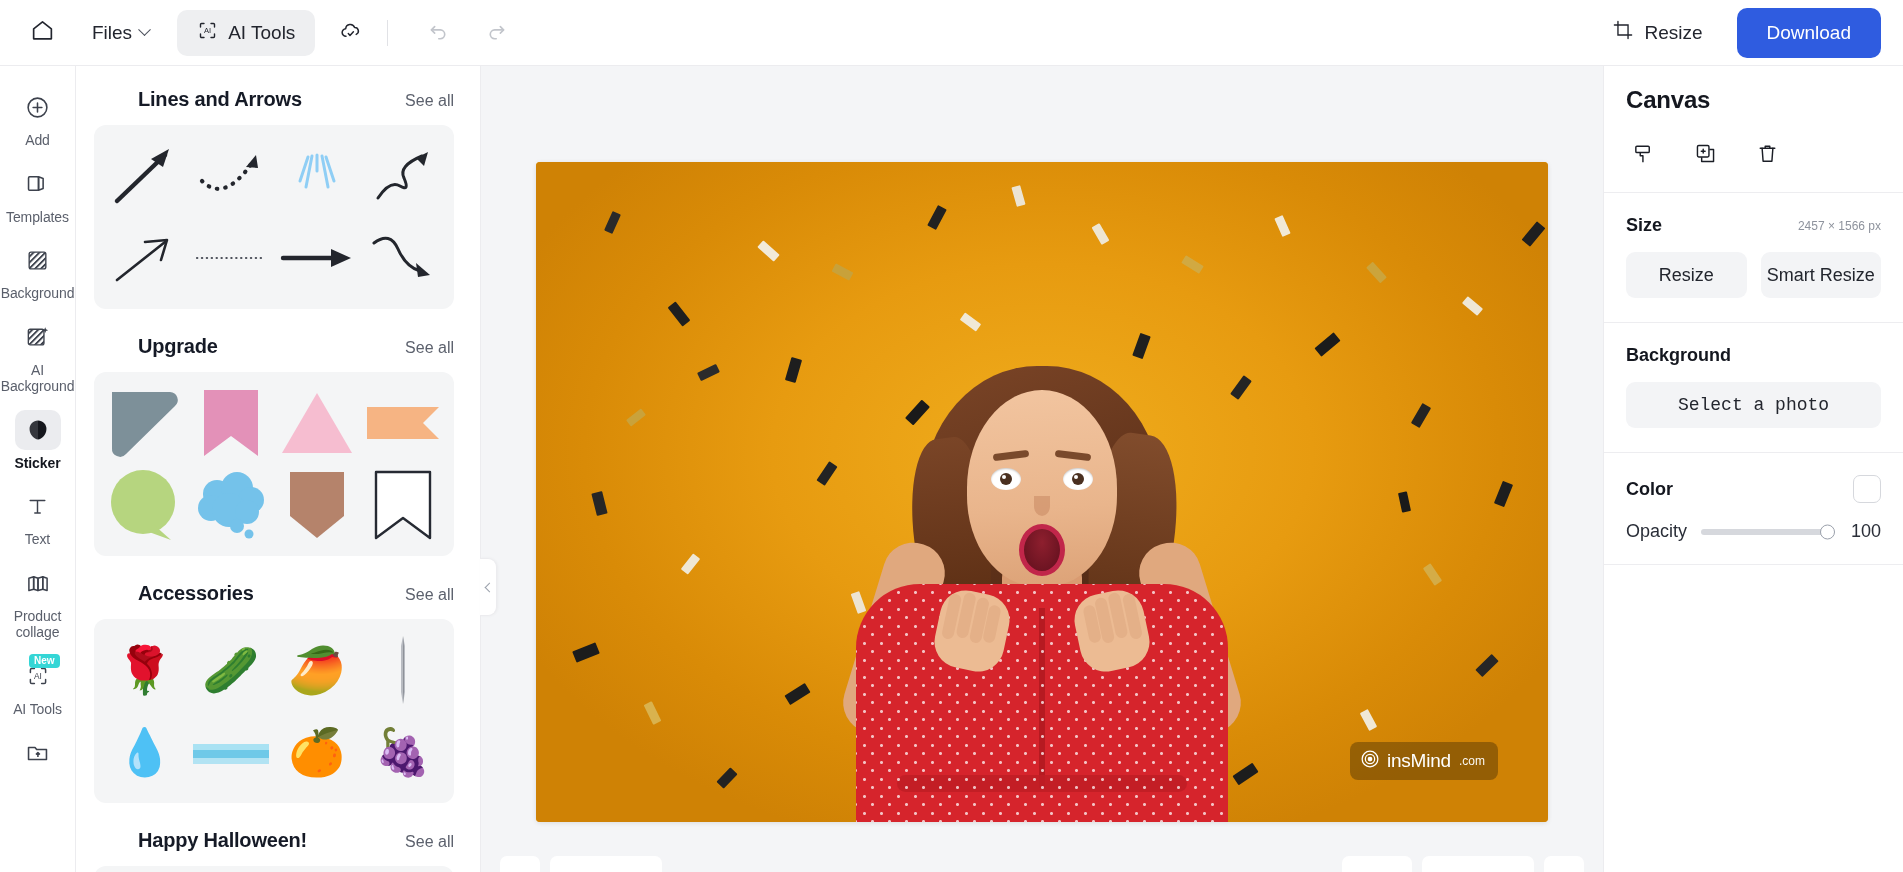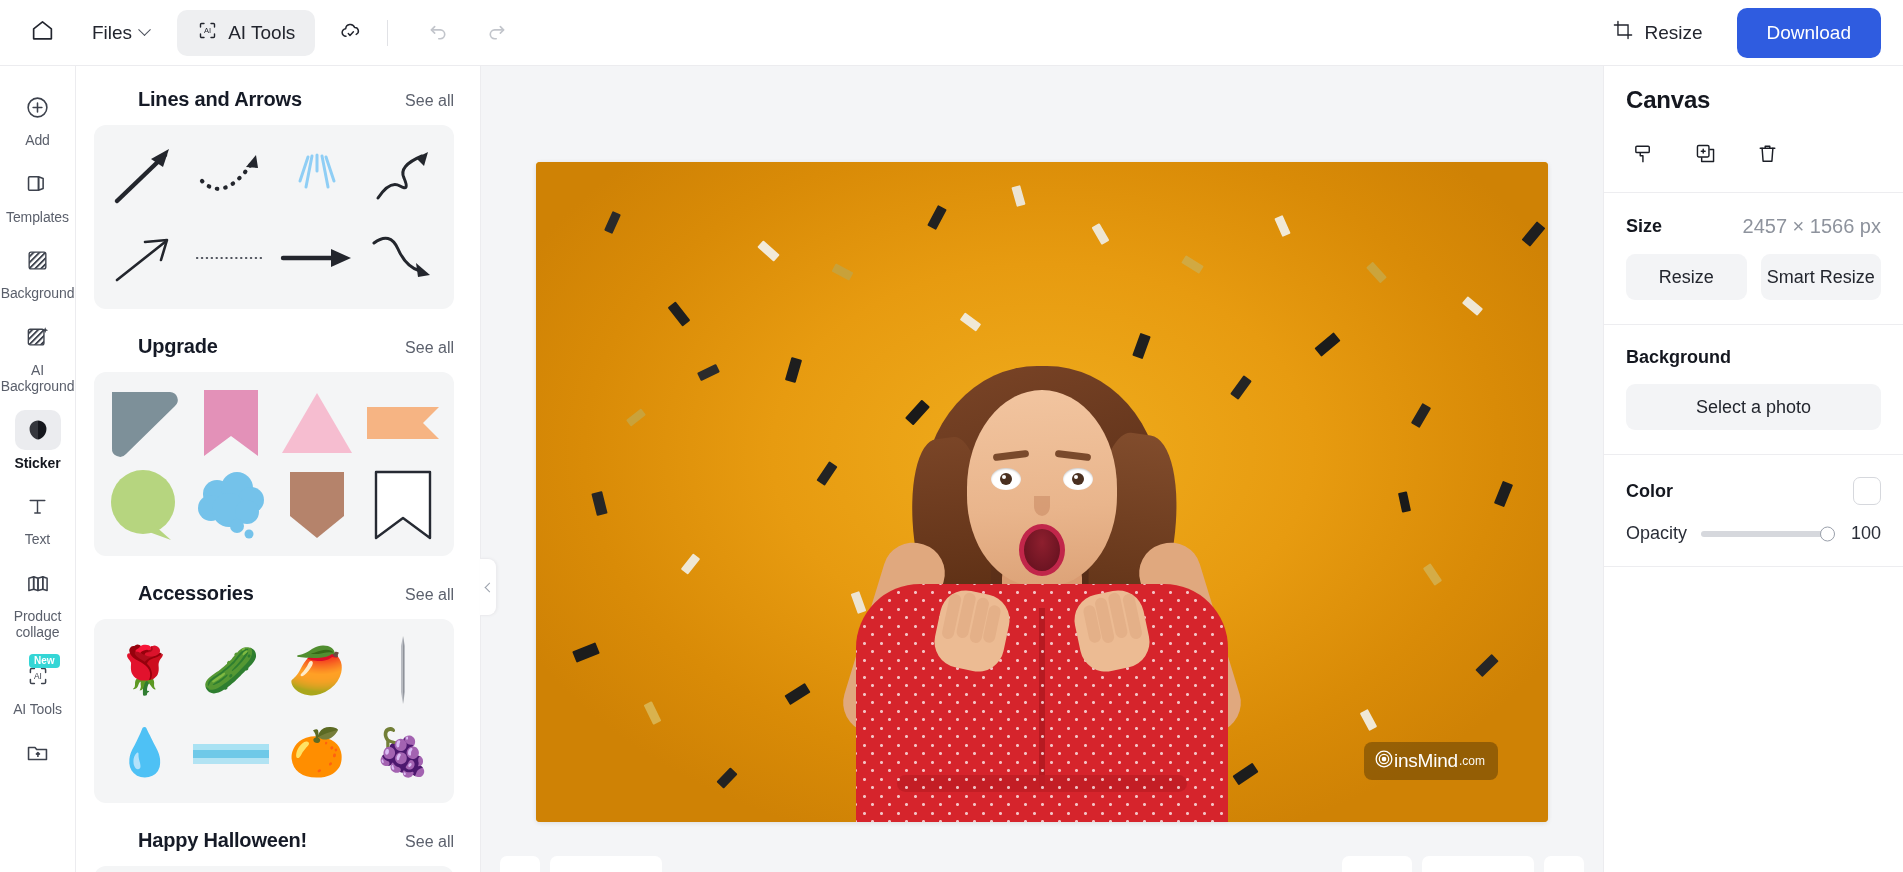--- a/index.html
+++ b/index.html
@@ -207,21 +207,21 @@
   .arm { position:absolute; bottom: 86px; width: 62px; height: 196px; background:#e0a87e; border-radius: 30px; }
   .arm.l { left: 56px; transform: rotate(17deg); }
   .arm.r { right: 56px; transform: rotate(-17deg); }
   .hand { position:absolute; top: 330px; width: 70px; height: 78px; border-radius: 26px; background:#ecbb93; }
   .hand.l { left: 130px; transform: rotate(12deg); }
   .hand.r { right: 130px; transform: rotate(-12deg); }
   .finger { position:absolute; width: 12px; height: 46px; border-radius: 7px; background:#e4b088; top: 6px; }
 
   .watermark {
     position: absolute; right: 50px; bottom: 42px;
-    display: flex; align-items: center; 
+    display: flex; align-items: center; gap: 7px;
     background: rgba(60,40,6,.40); border-radius: 8px;
     padding: 7px 13px 7px 10px;
   }
   .wm-txt { color: #fff; font-size: 19px; letter-spacing: -.2px; }
   .wm-dom { color: #fff; font-size: 12px; opacity: .95; margin-left: 1px; }
 
   
   .right {
     width: 300px; min-width: 300px;
     background: #fff; border-left: 1px solid #ececef;
@@ -229,33 +229,33 @@
   }
   .r-title { font-size: 24px; font-weight: bold; color: #14171f; letter-spacing: -.2px; }
   .tool-row { display: flex; gap: 32px; margin: 26px 0 22px 2px; }
   .tool-ico { width: 30px; height: 30px; display:flex; align-items:center; justify-content:center; cursor:pointer; border-radius:6px; }
   .hr { height: 1px; background: #ededf0; margin: 0 -22px; }
   .row {
     display: flex; align-items: center; justify-content: space-between;
     margin: 22px 0 16px;
   }
   .r-lbl { font-size: 18px; font-weight: bold; color: #14171f; }
-  .r-val { font-size: 20px; color: #8e939d; }
+  .r-val { font-size: 12px; color: #8e939d; }
   .btn-row { display: flex; gap: 14px; margin-bottom: 24px; }
   .gbtn {
     flex: 1; height: 46px; border-radius: 9px; background: #f3f4f6;
     display: flex; align-items: center; justify-content: center;
     font-size: 18px; color: #23262e; cursor: pointer; border: none;
     font-family: "Liberation Sans", sans-serif;
   }
   .wide-btn {
     width: 100%; height: 46px; border-radius: 9px; background: #f3f4f6;
     display: flex; align-items: center; justify-content: center;
     font-size: 18px; color: #23262e; cursor: pointer; margin-bottom: 24px;
-    border: none; font-family: Liberation Sans, sans-serif;
+    border: none; font-family: Liberation Mono, monospace;
   }
   .swatch {
     width: 28px; height: 28px; border-radius: 7px;
     border: 1px solid #d6d8dd; background: #fff; cursor: pointer;
   }
   .opacity-row { display:flex; align-items:center; gap: 14px; margin: 18px 0 22px; }
   .op-lbl { font-size: 18px; color: #2a2e38; }
   .track { flex: 1; height: 6px; border-radius: 3px; background: #d6d8dd; position: relative; cursor: pointer; }
   .knob {
     position:absolute; right: -2px; top: 50%; transform: translateY(-50%);

